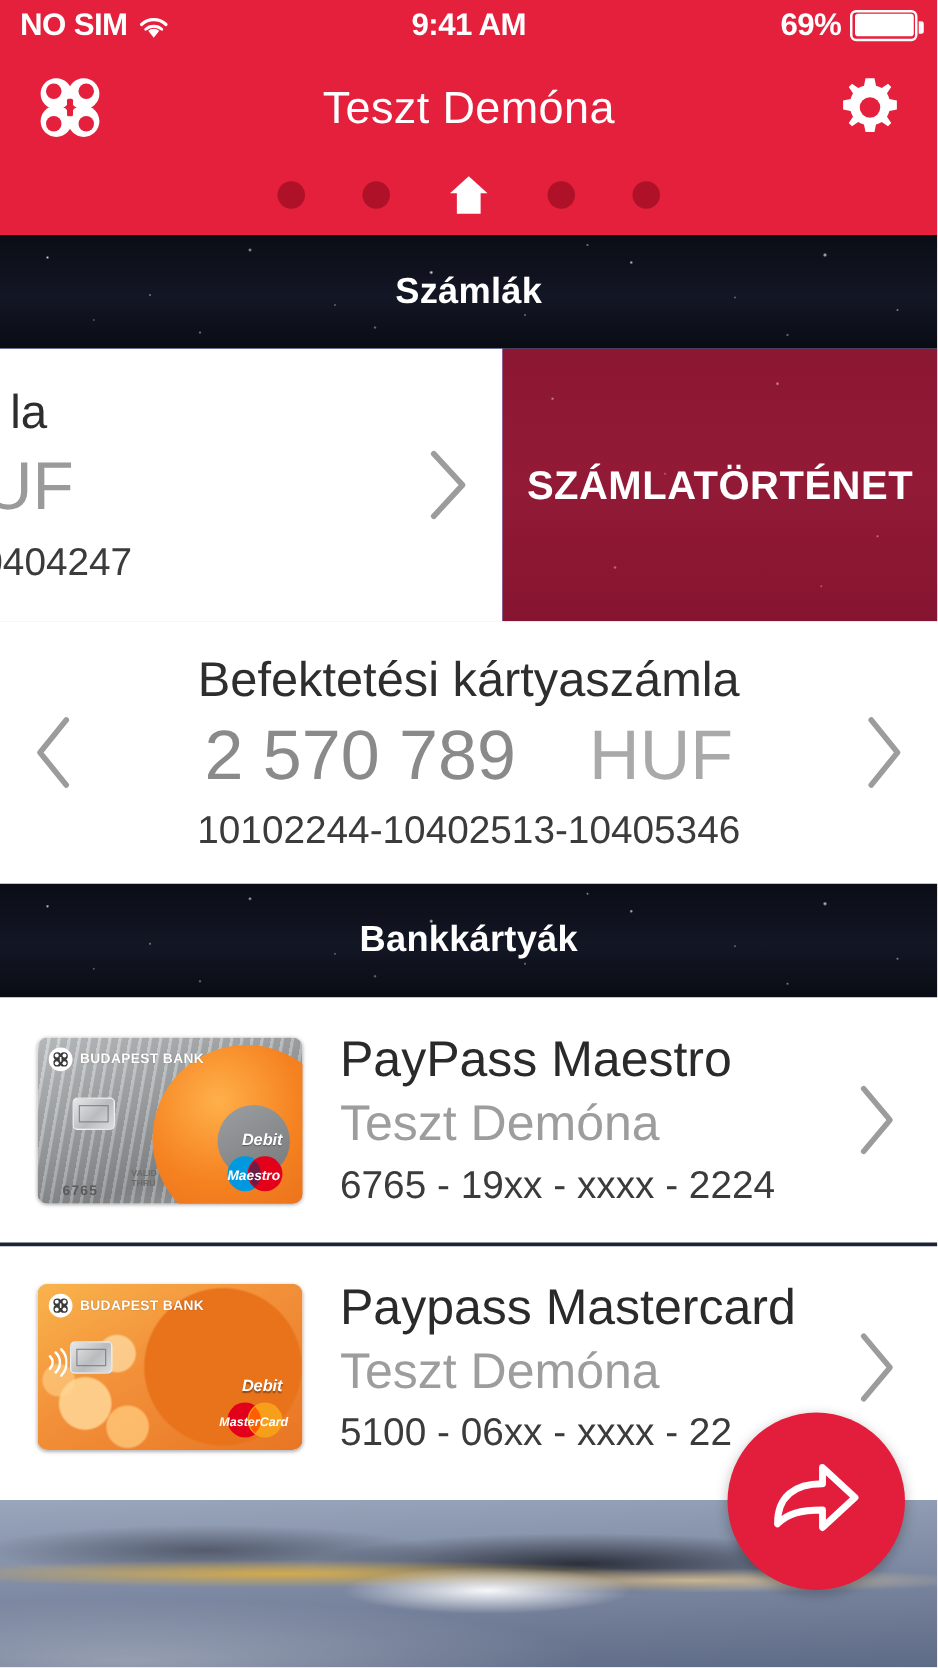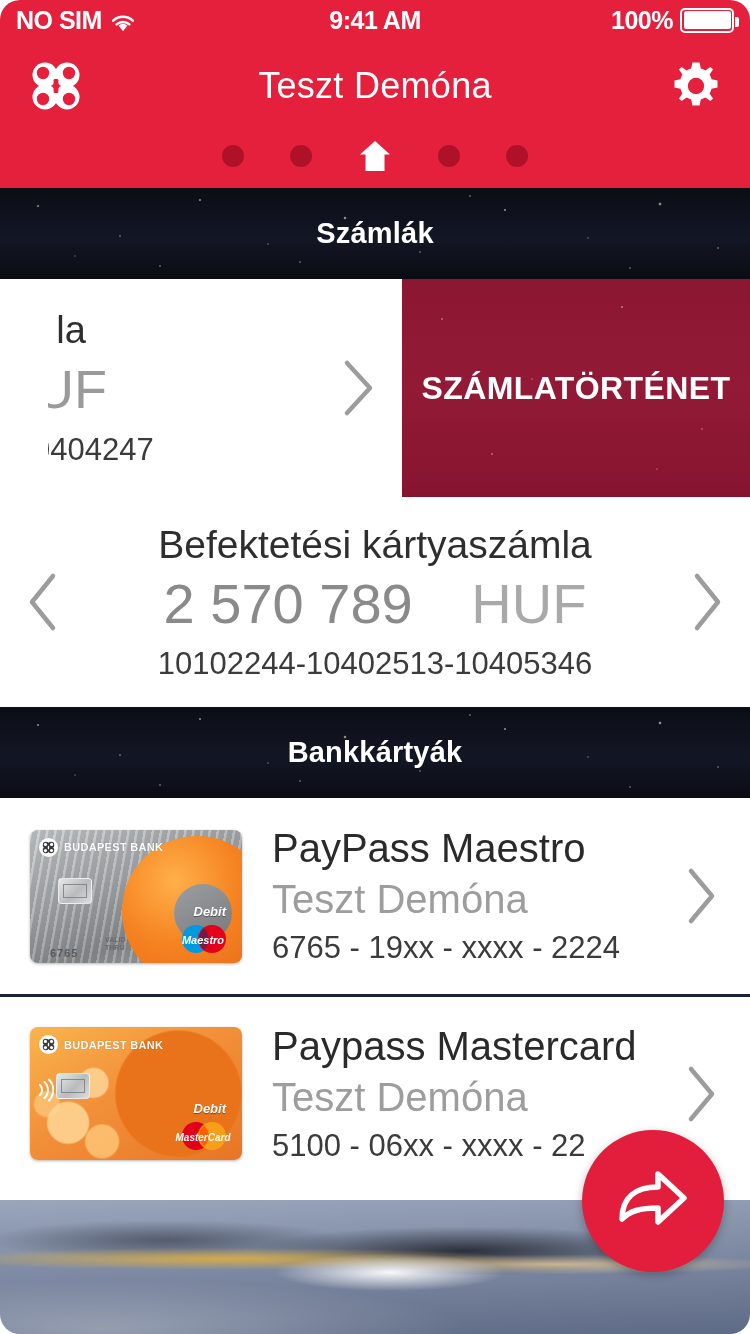--- a/index.html
+++ b/index.html
@@ -2,21 +2,21 @@
 <html><head>
 <meta charset="utf-8">
 <style>
   * { margin:0; padding:0; box-sizing:border-box; }
   html, body {
     width:750px; height:1334px;
     font-family:"Liberation Sans", sans-serif;
     background:#ffffff; overflow:hidden;
   }
   #phone {
-    position:relative; width:750px; height:1334px; overflow:hidden; background:#fff;border-radius:20px;
+    position:relative; width:750px; height:1334px; overflow:hidden; background:#fff;
   }
 
   
   .statusbar {
     height:40px; background:#E4203C; color:#fff;
     display:flex; align-items:center; padding:0 16px;
     position:relative; font-weight:bold; font-size:25px;
     letter-spacing:-0.5px;
   }
   .sb-left { display:flex; align-items:center; gap:8px; }
@@ -86,21 +86,21 @@
       radial-gradient(1.3px 1.3px at 630px 80px, rgba(255,255,255,.5), transparent),
       linear-gradient(180deg, #0B0D16 0%, #131624 55%, #0A0C14 100%);
   }
   .sky-title {
     height:91px; display:flex; align-items:center; justify-content:center;
     color:#fff; font-size:29px; font-weight:bold; letter-spacing:0.2px;
   }
 
   
   .acct-swiped {
-    display:flex; height:218px; background:#1d4ed8; position:relative;margin-left:48px;
+    display:flex; height:218px; background:#1d4ed8; position:relative;
   }
   .acct-swiped .left-pane {
     flex:1 1 auto; background:#fff; position:relative;
     display:flex; flex-direction:column; justify-content:center;
     overflow:hidden;
   }
   .acct-clip { padding-left:0; margin-left:-352px; width:750px; }
   .acct-name {
     font-size:38px; color:#2E2E2E; text-align:center; font-weight:400;
     white-space:nowrap;
@@ -273,21 +273,21 @@
       <span class="wifi">
         <svg viewBox="0 0 26 20" width="26" height="20">
           <path d="M13 18.2 L8.6 12.6 A7 7 0 0 1 17.4 12.6 Z" fill="#fff"></path>
           <path d="M3.2 7.6 A14.5 14.5 0 0 1 22.8 7.6" stroke="#fff" stroke-width="2.6" fill="none" stroke-linecap="round"></path>
           <path d="M6.6 11.4 A9.6 9.6 0 0 1 19.4 11.4" stroke="#fff" stroke-width="2.4" fill="none" stroke-linecap="round"></path>
         </svg>
       </span>
     </div>
     <div class="sb-center">9:41 AM</div>
     <div class="sb-right">
-      <span>100%</span>
+      <span>69%</span>
       <span class="batt">
           <span class="batt-fill"></span>
         </span>
     </div>
   </div>
 
   <div class="header">
     <div class="hdr-row">
       <span class="logo-bb">
         <svg viewBox="0 0 60 60" width="60" height="60">

